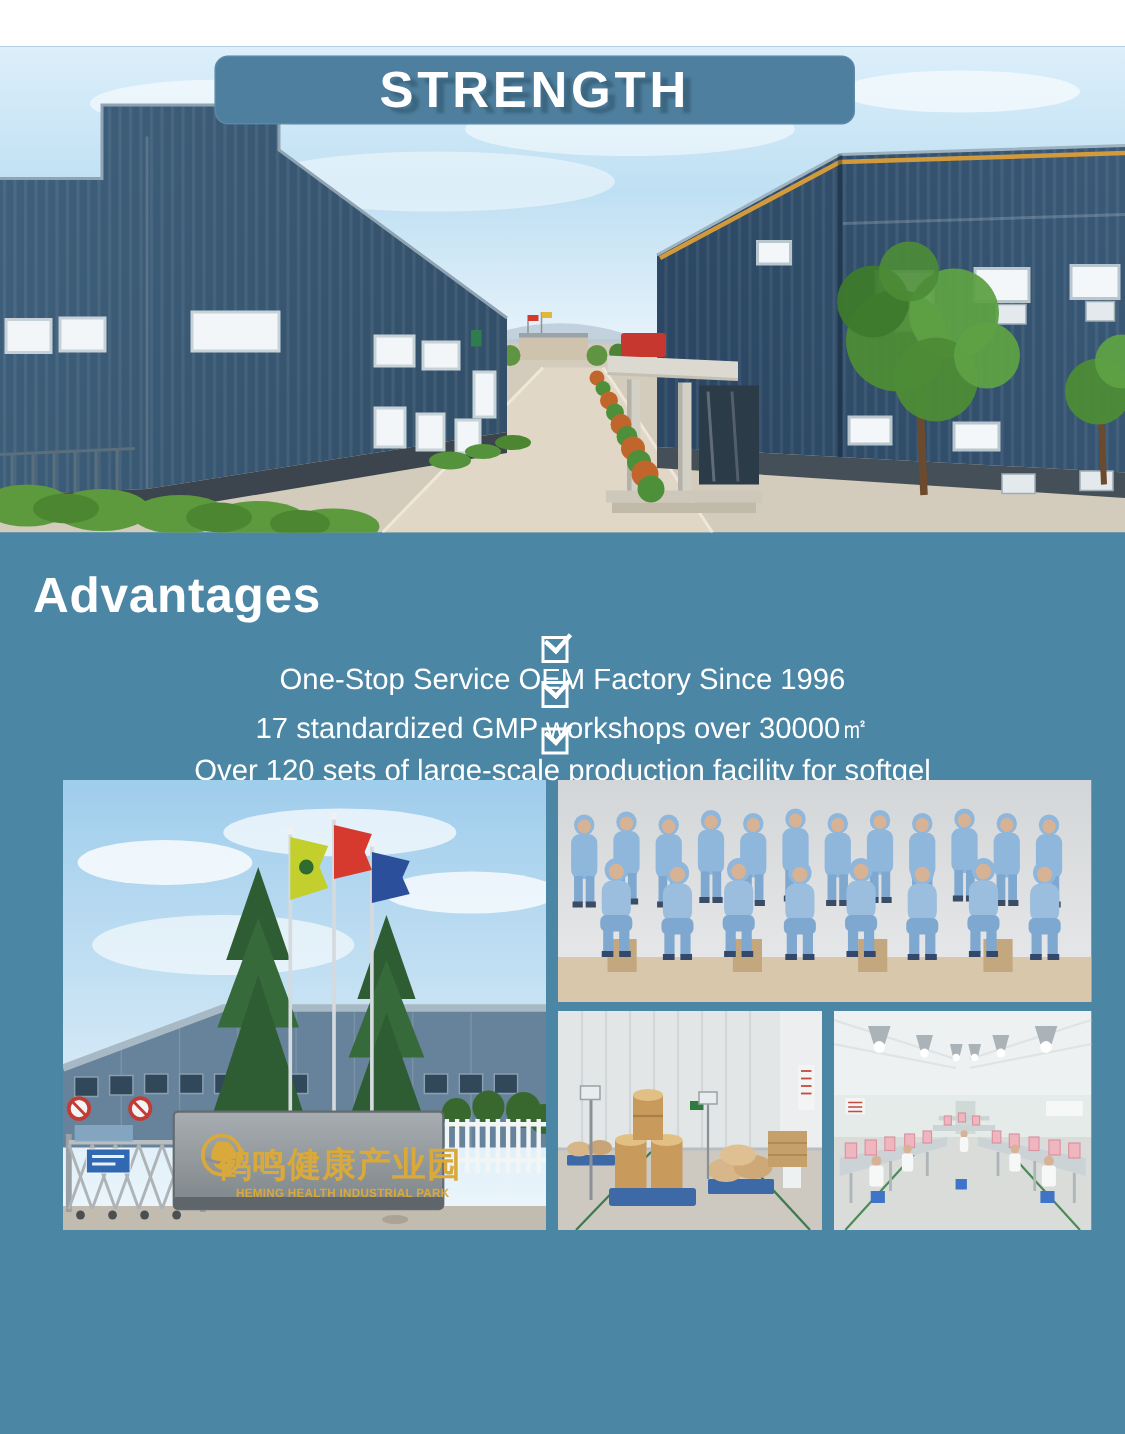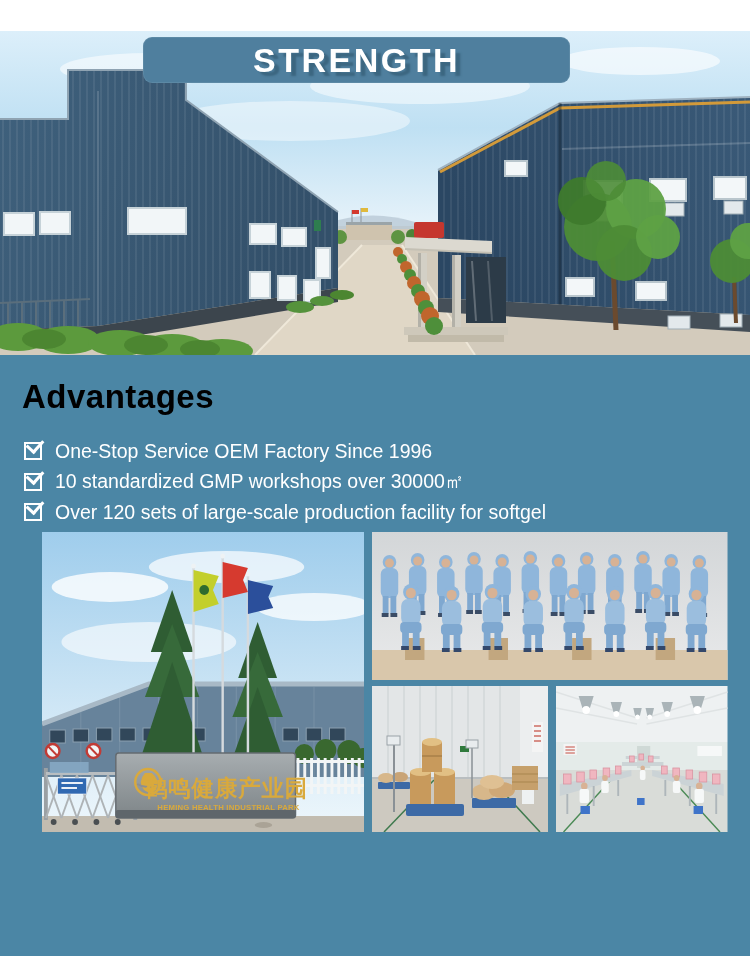--- a/index.html
+++ b/index.html
@@ -17,25 +17,25 @@
     display:flex;align-items:center;justify-content:center;
     box-shadow:0 0 0 1px rgba(255,255,255,0.08) inset;
   }
   .banner span{
     color:#fff;font-size:34px;font-weight:bold;letter-spacing:2.5px;
     text-shadow:5px 4px 2px rgba(44,82,103,0.55);
     text-align:right;
   }
   .content{padding:0 22px 13px 22px;}
   .adv-heading{
-    margin:23px 0 20px 0;color:#000000;font-size:33px;font-weight:bold;
+    margin:23px 0 8px 0;color:#ffffff;font-size:33px;font-weight:bold;
     letter-spacing:0.5px;line-height:1.15;
   }
   .adv-list{list-style:none;margin:0;padding:0;}
-  .adv-list li{display:flex;align-items:center;height:30.5px;color:#fff;font-size:19.5px;}
+  .adv-list li{display:flex;align-items:center;height:30.5px;color:#fff;font-size:19.5px;flex-direction:column;}
   .check{
     position:relative;flex:none;width:14px;height:14px;
     border:2px solid #fff;margin-right:13px;margin-left:2px;
   }
   .check::after{
     content:"";position:absolute;left:1px;top:-5px;width:13px;height:8px;
     border-left:3px solid #fff;border-bottom:3px solid #fff;
     transform:rotate(-48deg);
   }
   .gallery{display:flex;gap:8px;margin-top:5px;margin-left:20px;}
@@ -215,21 +215,21 @@
 <div class="content">
   <h2 class="adv-heading">Advantages</h2>
 
   <ul class="adv-list">
     <li>
         <span class="check"></span>
         <span>One-Stop Service OEM Factory Since 1996</span>
       </li>
     <li>
         <span class="check"></span>
-        <span>10 standardized GMP workshops over 30000㎡</span>
+        <span>17 standardized GMP workshops over 30000㎡</span>
       </li>
     <li>
         <span class="check"></span>
         <span>Over 120 sets of large-scale production facility for softgel</span>
       </li>
   </ul>
 
   <div class="gallery">
 
     <div class="g-left ph">

